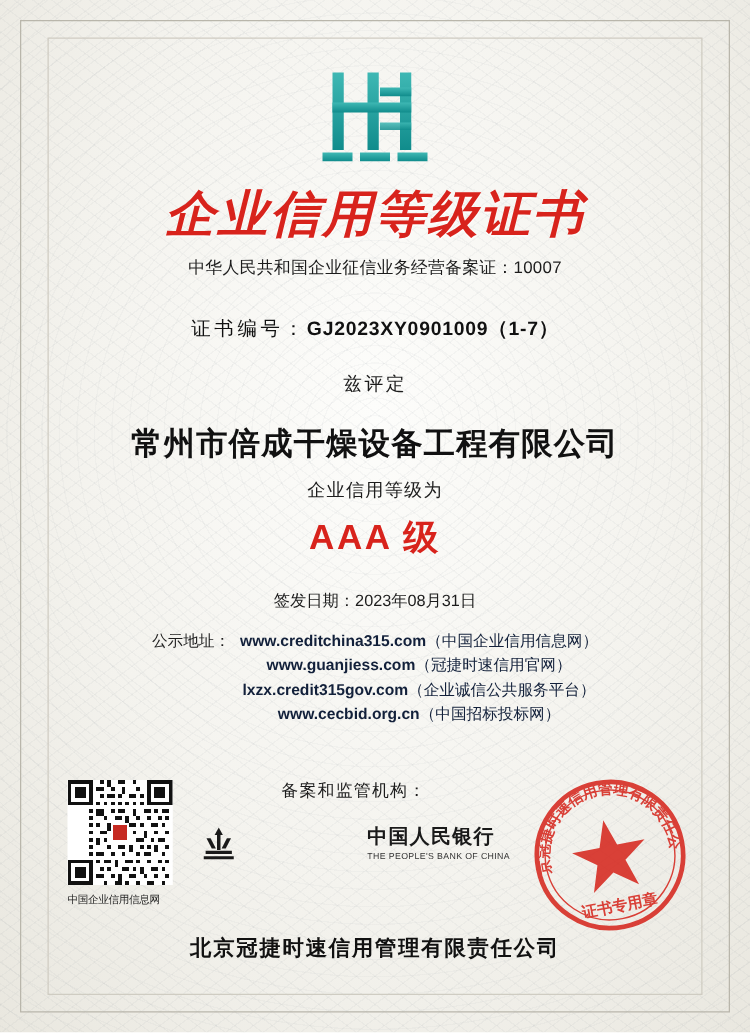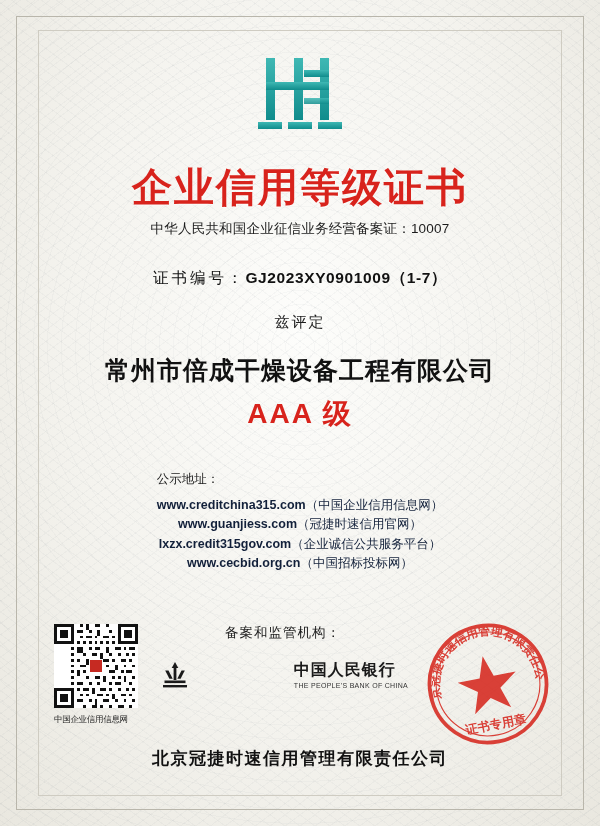--- a/index.html
+++ b/index.html
@@ -57,28 +57,29 @@
 
   
   .logo {
     margin-top: 22px;
     width: 104px;
     height: 84px;
   }
 
   
   .title {
-    margin-top: 31px;
+    margin-top: 16px;
     font-family: "DejaVu Sans", "Liberation Sans", sans-serif;
     font-size: 40px;
     font-weight: bold;
     letter-spacing: 2px;
     color: #d8231c;
     text-shadow: 0 1px 0 rgba(255,255,255,0.6);
     line-height: 1;
+    font-style: italic;
   }
 
   .record-line {
     margin-top: 13px;
     font-size: 13.5px;
     color: #1c1c1c;
     letter-spacing: 0.2px;
   }
 
   .cert-no {
@@ -133,21 +134,20 @@
   }
 
   
   .urls {
     margin-top: 14px;
     display: flex;
     align-items: flex-start;
     gap: 8px;
     font-size: 12.5px;
     color: #12203a;
-    flex-direction: column;
   }
   .urls .url-label {
     padding-top: 1px;
     color: #1c1c1c;
     white-space: nowrap;
   }
   .urls .url-list {
     text-align: center;
   }
   .urls .url-row {
@@ -280,24 +280,28 @@
     <div class="record-line">中华人民共和国企业征信业务经营备案证：10007</div>
 
     <div class="cert-no">
       <span class="label">证书编号：</span><span class="value">GJ2023XY0901009（1-7）</span>
     </div>
 
     <div class="hereby">兹评定</div>
 
     <div class="company">常州市倍成干燥设备工程有限公司</div>
 
+    <div class="rating-label">企业信用等级为</div>
 
     <div class="grade">AAA 级</div>
 
     <div class="dates">
+      <div>
+        <span>签发日期：</span><span>2023年08月31日</span>
+      </div>
     </div>
 
     <div class="urls">
       <span class="url-label">公示地址：</span>
       <span class="url-list">
         <div class="url-row">
           <span>www.creditchina315.com</span><span class="note">（中国企业信用信息网）</span>
         </div>
         <div class="url-row">
           <span>www.guanjiess.com</span><span class="note">（冠捷时速信用官网）</span>

